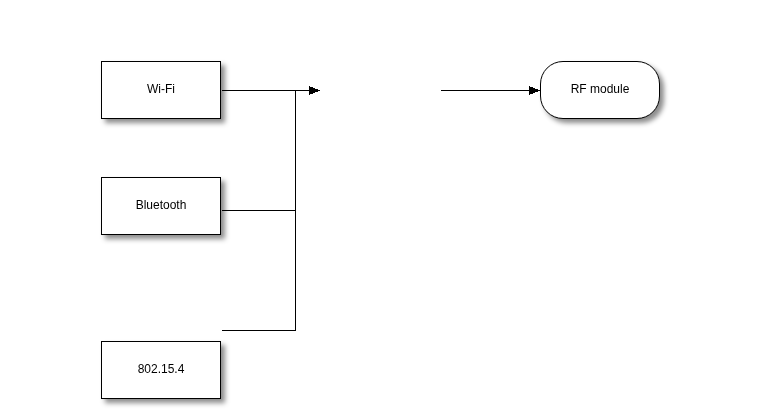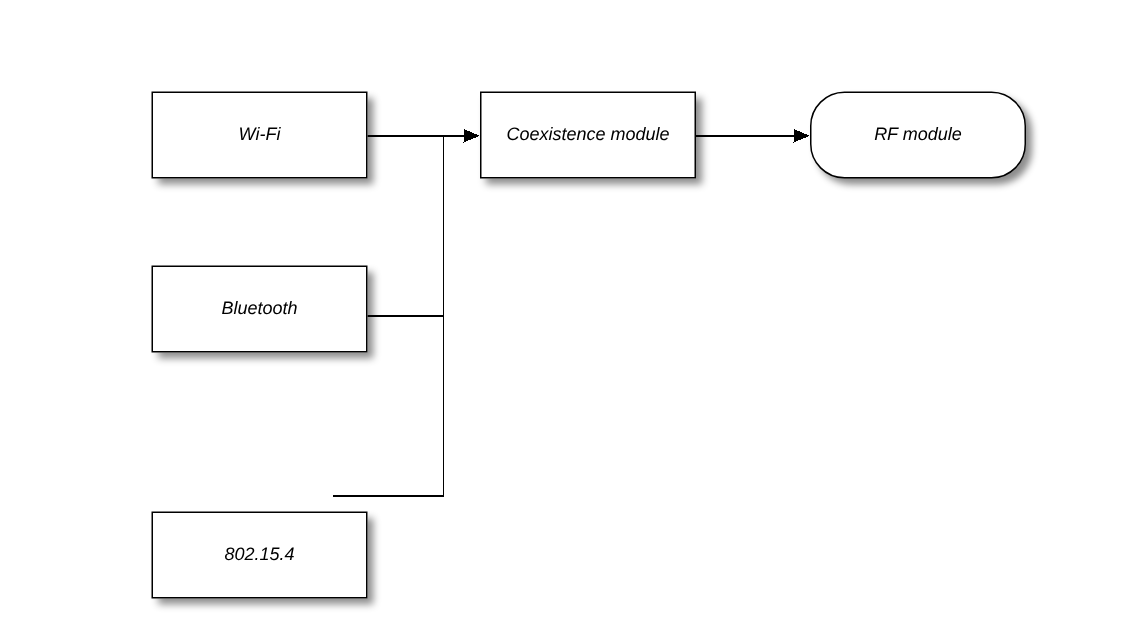--- a/index.html
+++ b/index.html
@@ -18,31 +18,30 @@
   .wires {
     position: absolute;
     left: 0;
     top: 0;
     width: 760px;
     height: 420px;
     display: block;
   }
   .block {
     position: absolute;
-    width: 144px;
+    width: 120px;
     height: 58px;
     box-sizing: border-box;
     background: #ffffff;
     border: 1px solid #000000;
     box-shadow: 4px 4px 5px rgba(0, 0, 0, 0.45);
     display: flex;
     align-items: center;
     justify-content: center;
     text-align: center;
-    font-style: italic;
   }
   .block span {
     font-size: 12px;
     color: #000000;
     line-height: 1.1;
     white-space: nowrap;
   }
   #blk-wifi      { left: 101px; top: 61px; }
   #blk-bluetooth { left: 101px; top: 177px; }
   #blk-802154    { left: 101px; top: 301px; margin-top: 40px; }
@@ -74,21 +73,18 @@
   </div>
 
   <div class="block" id="blk-bluetooth">
     <span>Bluetooth</span>
   </div>
 
   <div class="block" id="blk-802154">
     <span>802.15.4</span>
   </div>
 
-  <div class="block" id="blk-coex">
-    <span>Coexistence module</span>
-  </div>
 
   <div class="block" id="blk-rf">
     <span>RF module</span>
   </div>
 
 </div>
 
 </body></html>

